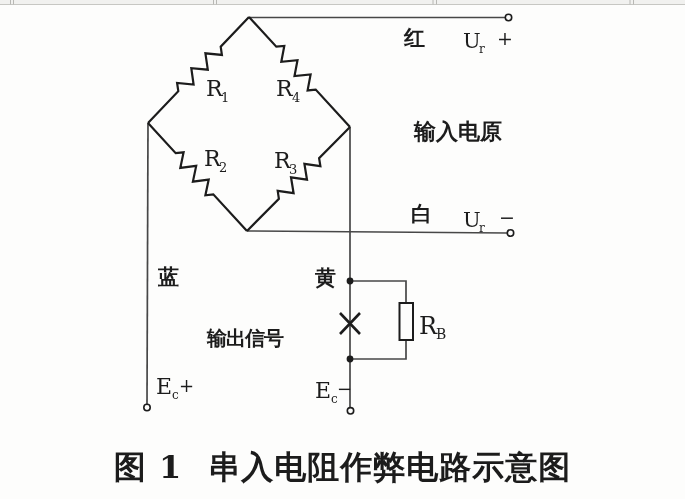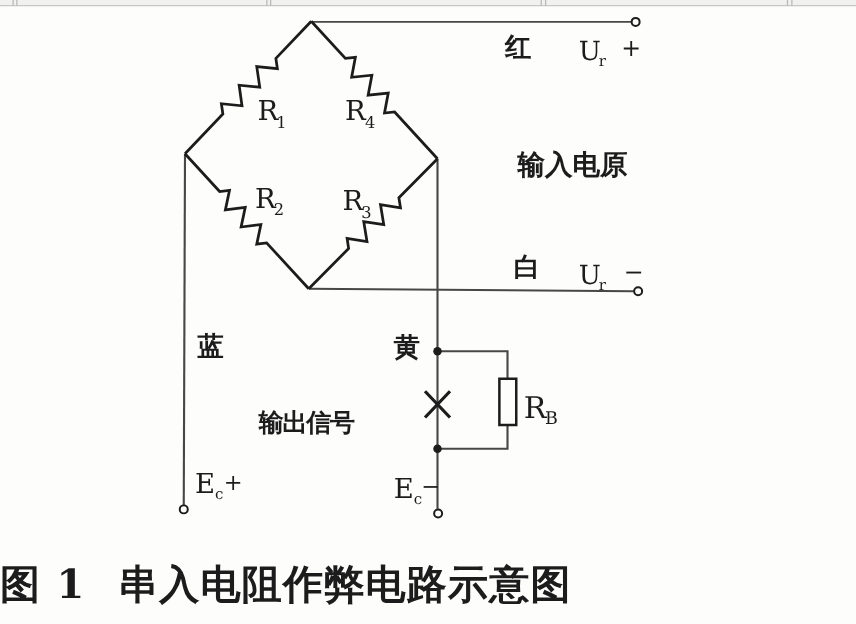--- a/index.html
+++ b/index.html
@@ -13,21 +13,21 @@
   }
   svg { position: absolute; left: 0; top: 0; }
   svg text { fill: var(--ink, #1c1c1c); }
   .cjk  { font-family: "DejaVu Sans", sans-serif; font-weight: 700; }
   .sym  { font-family: "DejaVu Serif", "Liberation Serif", serif; font-weight: 400; }
   .ink-stroke  { stroke: var(--ink, #1c1c1c); }
   .wire-stroke { stroke: var(--wire, #454545); }
   .caption {
     position: absolute;
     left: 0; top: 446px; width: 100%;
-    text-align: left;
+    text-align: center;
     font-family: "DejaVu Serif", "Liberation Serif", serif;
     font-size: 32px; font-weight: 700;
     letter-spacing: 1px;
     color: var(--ink, #1c1c1c);
     white-space: nowrap;
   }
   .cap-prefix { margin-right: 26px; }
 </style>
 </head>
 <body>

